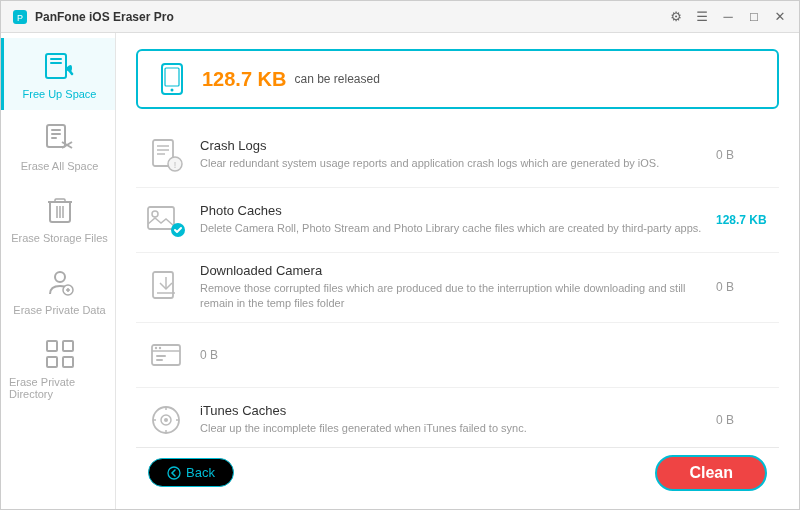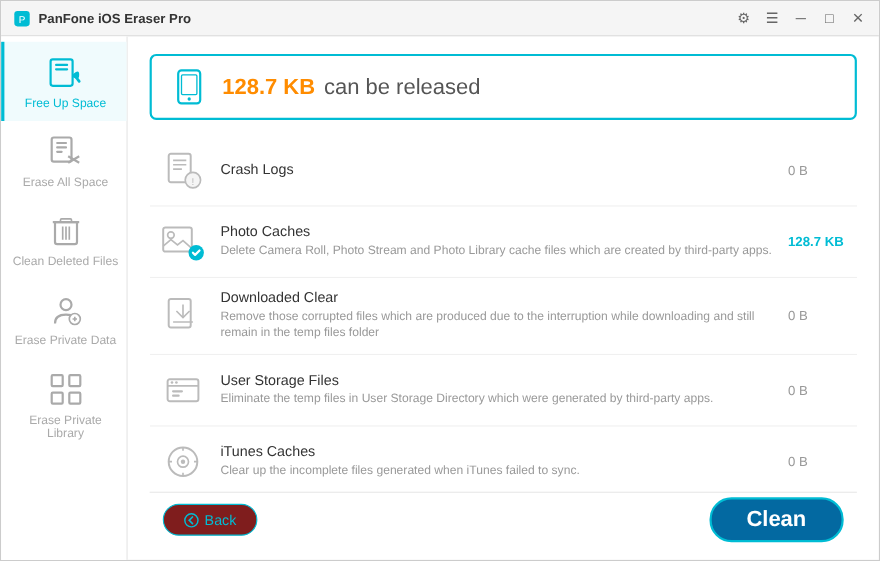--- a/index.html
+++ b/index.html
@@ -71,21 +71,21 @@
     }
     .sidebar-item {
       width: 100%;
       display: flex;
       flex-direction: column;
       align-items: center;
       padding: 10px 5px;
       cursor: pointer;
       color: #aaa;
       font-size: 11px;
-      text-align: center;
+      text-align: left;
       border-left: 3px solid transparent;
     }
     .sidebar-item.active {
       color: #00bcd4;
       border-left: 3px solid #00bcd4;
       background: #f0fbfd;
     }
     .sidebar-icon {
       width: 36px;
       height: 36px;
@@ -117,21 +117,21 @@
       font-size: 28px;
     }
     .summary-size {
       color: #ff8c00;
       font-size: 20px;
       font-weight: bold;
       margin-right: 8px;
     }
     .summary-text {
       color: #555;
-      font-size: 20px;
+      font-size: 12px;
     }
 
     
     .items-list {
       flex: 1;
       overflow-y: auto;
     }
     .list-item {
       display: flex;
       align-items: center;
@@ -180,36 +180,36 @@
       display: flex;
       align-items: center;
       justify-content: space-between;
       border-top: 1px solid #e8e8e8;
       padding: 0 12px;
       flex-shrink: 0;
     }
     .back-btn {
       border: 1px solid #00bcd4;
       color: #00bcd4;
-      background: #7f1d1d;
+      background: #000000;
       border-radius: 20px;
       padding: 6px 18px;
       font-size: 13px;
       cursor: pointer;
       display: flex;
       align-items: center;
       gap: 5px;
     }
     .clean-btn {
       border: 2px solid #00bcd4;
       color: #fff;
-      background: #0369a1;
+      background: #ef4444;
       border-radius: 20px;
       padding: 7px 32px;
-      font-size: 20px;
+      font-size: 16px;
       font-weight: bold;
       cursor: pointer;
     }
 
     
     svg { display: block; }
   </style>
 </head>
 <body>
 
@@ -258,42 +258,42 @@
 
     <div class="sidebar-item">
       <svg class="sidebar-icon" viewBox="0 0 36 36">
         <path d="M8 10 L8 28 Q8 30 10 30 L26 30 Q28 30 28 28 L28 10 Z" fill="none" stroke="#aaa" stroke-width="2"></path>
         <path d="M6 10 L30 10" stroke="#aaa" stroke-width="2"></path>
         <path d="M14 7 L22 7 Q23 7 23 8 L23 10 L13 10 L13 8 Q13 7 14 7 Z" fill="none" stroke="#aaa" stroke-width="1.5"></path>
         <line x1="15" y1="14" x2="15" y2="26" stroke="#aaa" stroke-width="1.5"></line>
         <line x1="18" y1="14" x2="18" y2="26" stroke="#aaa" stroke-width="1.5"></line>
         <line x1="21" y1="14" x2="21" y2="26" stroke="#aaa" stroke-width="1.5"></line>
       </svg>
-      <span>Clean Deleted Files</span>
+      <span>Erase Storage Files</span>
     </div>
 
     <div class="sidebar-item">
       <svg class="sidebar-icon" viewBox="0 0 36 36">
         <circle cx="18" cy="13" r="5" fill="none" stroke="#aaa" stroke-width="2"></circle>
         <path d="M8 30 Q8 22 18 22 Q28 22 28 30" fill="none" stroke="#aaa" stroke-width="2"></path>
         <circle cx="26" cy="26" r="5" fill="#fff" stroke="#aaa" stroke-width="1.5"></circle>
         <line x1="24" y1="26" x2="28" y2="26" stroke="#aaa" stroke-width="1.5"></line>
         <line x1="26" y1="24" x2="26" y2="28" stroke="#aaa" stroke-width="1.5"></line>
       </svg>
       <span>Erase Private Data</span>
     </div>
 
     <div class="sidebar-item">
       <svg class="sidebar-icon" viewBox="0 0 36 36">
         <rect x="5" y="5" width="10" height="10" rx="1" fill="none" stroke="#aaa" stroke-width="2"></rect>
         <rect x="21" y="5" width="10" height="10" rx="1" fill="none" stroke="#aaa" stroke-width="2"></rect>
         <rect x="5" y="21" width="10" height="10" rx="1" fill="none" stroke="#aaa" stroke-width="2"></rect>
         <rect x="21" y="21" width="10" height="10" rx="1" fill="none" stroke="#aaa" stroke-width="2"></rect>
       </svg>
-      <span>Erase Private Library</span>
+      <span>Erase Private Directory</span>
     </div>
 
   </div>
 
   <div class="content">
 
     <div class="summary-card">
       <span class="summary-icon">
         <svg width="36" height="36" viewBox="0 0 36 36">
           <rect x="8" y="3" width="20" height="30" rx="3" fill="none" stroke="#00bcd4" stroke-width="2"></rect>
@@ -313,20 +313,21 @@
             <rect x="5" y="3" width="20" height="26" rx="2" fill="none" stroke="#bbb" stroke-width="1.8"></rect>
             <line x1="9" y1="9" x2="21" y2="9" stroke="#bbb" stroke-width="1.5"></line>
             <line x1="9" y1="13" x2="21" y2="13" stroke="#bbb" stroke-width="1.5"></line>
             <line x1="9" y1="17" x2="17" y2="17" stroke="#bbb" stroke-width="1.5"></line>
             <circle cx="27" cy="27" r="7" fill="#f5f5f5" stroke="#bbb" stroke-width="1.5"></circle>
             <text x="27" y="31" text-anchor="middle" font-size="9" fill="#bbb">!</text>
           </svg>
         </div>
         <div class="item-info">
           <div class="item-name">Crash Logs</div>
+          <div class="item-desc">Clear redundant system usage reports and application crash logs which are generated by iOS.</div>
         </div>
         <div class="item-size">0 B</div>
       </div>
 
       <div class="list-item">
         <div class="item-icon-wrap">
           <svg width="40" height="36" viewBox="0 0 40 36">
             <rect x="2" y="5" width="26" height="22" rx="2" fill="none" stroke="#bbb" stroke-width="1.8"></rect>
             <circle cx="9" cy="12" r="3" fill="none" stroke="#bbb" stroke-width="1.5"></circle>
             <path d="M2 22 L9 16 L15 21 L20 17 L28 24" fill="none" stroke="#bbb" stroke-width="1.5"></path>
@@ -344,41 +345,37 @@
       <div class="list-item">
         <div class="item-icon-wrap">
           <svg width="36" height="36" viewBox="0 0 36 36">
             <rect x="5" y="3" width="20" height="26" rx="2" fill="none" stroke="#bbb" stroke-width="1.8"></rect>
             <path d="M12 14 L18 20 L24 14" fill="none" stroke="#bbb" stroke-width="1.5"></path>
             <line x1="18" y1="8" x2="18" y2="20" stroke="#bbb" stroke-width="1.5"></line>
             <line x1="9" y1="24" x2="27" y2="24" stroke="#bbb" stroke-width="1.5"></line>
           </svg>
         </div>
         <div class="item-info">
-          <div class="item-name">Downloaded Clear</div>
+          <div class="item-name">Downloaded Camera</div>
           <div class="item-desc">Remove those corrupted files which are produced due to the interruption while downloading and still remain in the temp files folder</div>
         </div>
         <div class="item-size">0 B</div>
       </div>
 
       <div class="list-item">
         <div class="item-icon-wrap">
           <svg width="36" height="36" viewBox="0 0 36 36">
             <rect x="4" y="8" width="28" height="20" rx="2" fill="none" stroke="#bbb" stroke-width="1.8"></rect>
             <line x1="4" y1="14" x2="32" y2="14" stroke="#bbb" stroke-width="1.5"></line>
             <circle cx="8" cy="11" r="1.2" fill="#bbb"></circle>
             <circle cx="12" cy="11" r="1.2" fill="#bbb"></circle>
             <rect x="8" y="18" width="10" height="2" rx="1" fill="#bbb"></rect>
             <rect x="8" y="22" width="7" height="2" rx="1" fill="#bbb"></rect>
           </svg>
         </div>
-        <div class="item-info">
-          <div class="item-name">User Storage Files</div>
-          <div class="item-desc">Eliminate the temp files in User Storage Directory which were generated by third-party apps.</div>
-        </div>
         <div class="item-size">0 B</div>
       </div>
 
       <div class="list-item">
         <div class="item-icon-wrap">
           <svg width="36" height="36" viewBox="0 0 36 36">
             <circle cx="18" cy="18" r="13" fill="none" stroke="#bbb" stroke-width="1.8"></circle>
             <circle cx="18" cy="18" r="5" fill="none" stroke="#bbb" stroke-width="1.5"></circle>
             <path d="M18 5 L18 8 M18 28 L18 31 M5 18 L8 18 M28 18 L31 18" stroke="#bbb" stroke-width="1.5"></path>
             <circle cx="18" cy="18" r="2" fill="#bbb"></circle>

